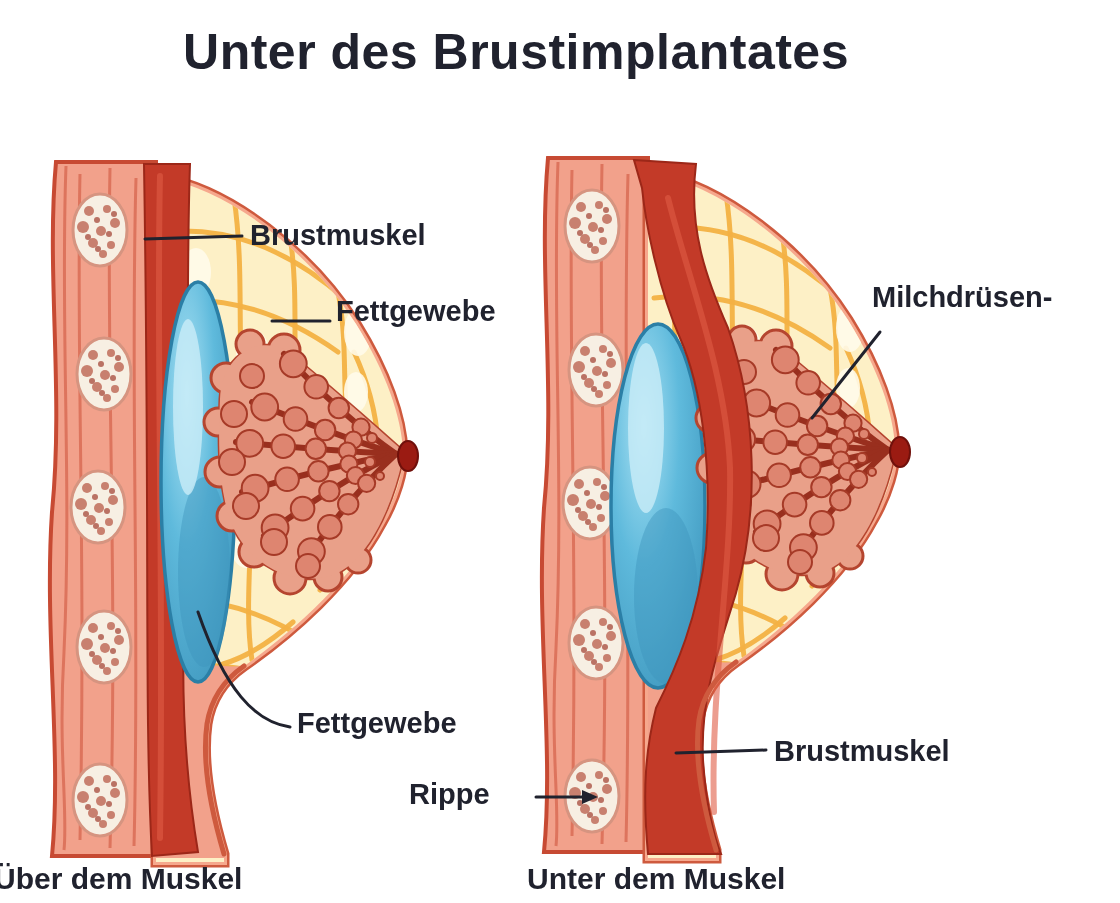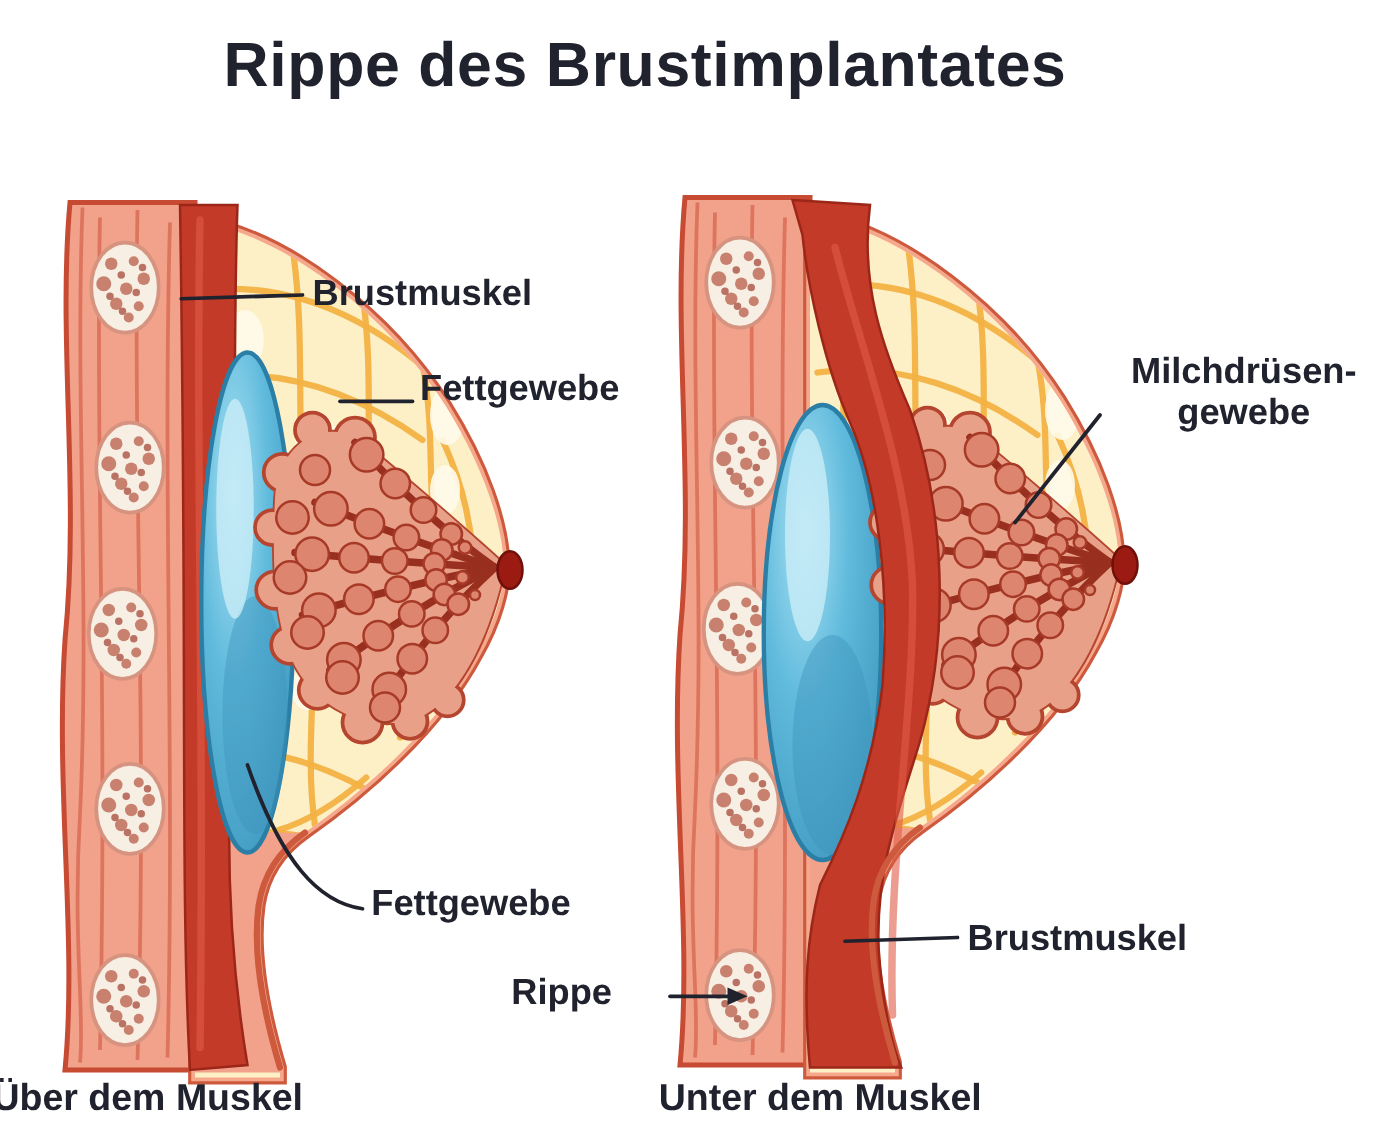--- a/index.html
+++ b/index.html
@@ -13,21 +13,21 @@
     --implant_dark:#2B7FA6; --implant_hi:#C9ECF7; --nipple:#9B1B12;
   }
   html,body{margin:0;padding:0;background:#fff;}
   body{position:relative;width:1120px;height:903px;overflow:hidden;
        font-family:"Liberation Sans",sans-serif;}
   #scene{position:absolute;left:0;top:0;}
   .label{position:absolute;color:var(--ink);font-weight:800;font-size:29px;
          white-space:nowrap;line-height:1.15;}
   .title{font-size:50px;font-weight:800;letter-spacing:.5px;}
   .caption{font-size:30px;font-weight:800;}
-  .milch{text-align:center;}
+  .milch{}
   
   .strip{fill:var(--skin);stroke:var(--outline);stroke-width:4;}
   .streak{fill:none;stroke:var(--skin_dark);stroke-width:3;opacity:.85;}
   .rib{fill:var(--rib);stroke:var(--rib_edge);stroke-width:3;}
   .speckA{fill:var(--speck);}
   .speckB{fill:var(--speck_dark);opacity:.9;}
   .skin-outer{fill:none;stroke:var(--skin_edge_dark);stroke-width:11;}
   .skin-inner{fill:none;stroke:var(--skin_edge);stroke-width:6;}
   .skin-fill{fill:var(--fat);}
   .lat{fill:none;stroke:var(--fat_line);stroke-width:5;stroke-linecap:round;opacity:.95;}
@@ -221,32 +221,31 @@
 
   <path class="conn" d="M145,239 L242,236"></path>
   <path class="conn" d="M272,321 L330,321"></path>
   <path class="conn" d="M198,612 C225,690 255,722 290,727"></path>
   <path class="conn" d="M536,797 L582,797"></path>
   <polygon class="arrowhead" points="582,790 598,797 582,804"></polygon>
   <path class="conn" d="M812,418 L880,332"></path>
   <path class="conn" d="M676,753 L766,750"></path>
 </svg>
 
-<div class="label title" style="left:516px;top:24px;transform:translateX(-50%);">Rippe des Brustimplantates</div>
+<div class="label title" style="left:516px;top:24px;transform:translateX(-50%);">Unter des Brustimplantates</div>
 
 <div class="label" style="left:250px;top:219px;">Brustmuskel</div>
 
 <div class="label" style="left:336px;top:295px;">Fettgewebe</div>
 
 <div class="label" style="left:297px;top:707px;">Fettgewebe</div>
 
 <div class="label" style="left:409px;top:778px;">Rippe</div>
 
 <div class="label milch" style="left:872px;top:281px;width:246px;">
   <div>Milchdrüsen-</div>
-  <div>gewebe</div>
 </div>
 
 <div class="label" style="left:774px;top:735px;">Brustmuskel</div>
 
 <div class="label caption" style="left:-6px;top:862px;">Über dem Muskel</div>
 
 <div class="label caption" style="left:495px;top:862px;margin-left:32px;">Unter dem Muskel</div>
 
 </body></html>

